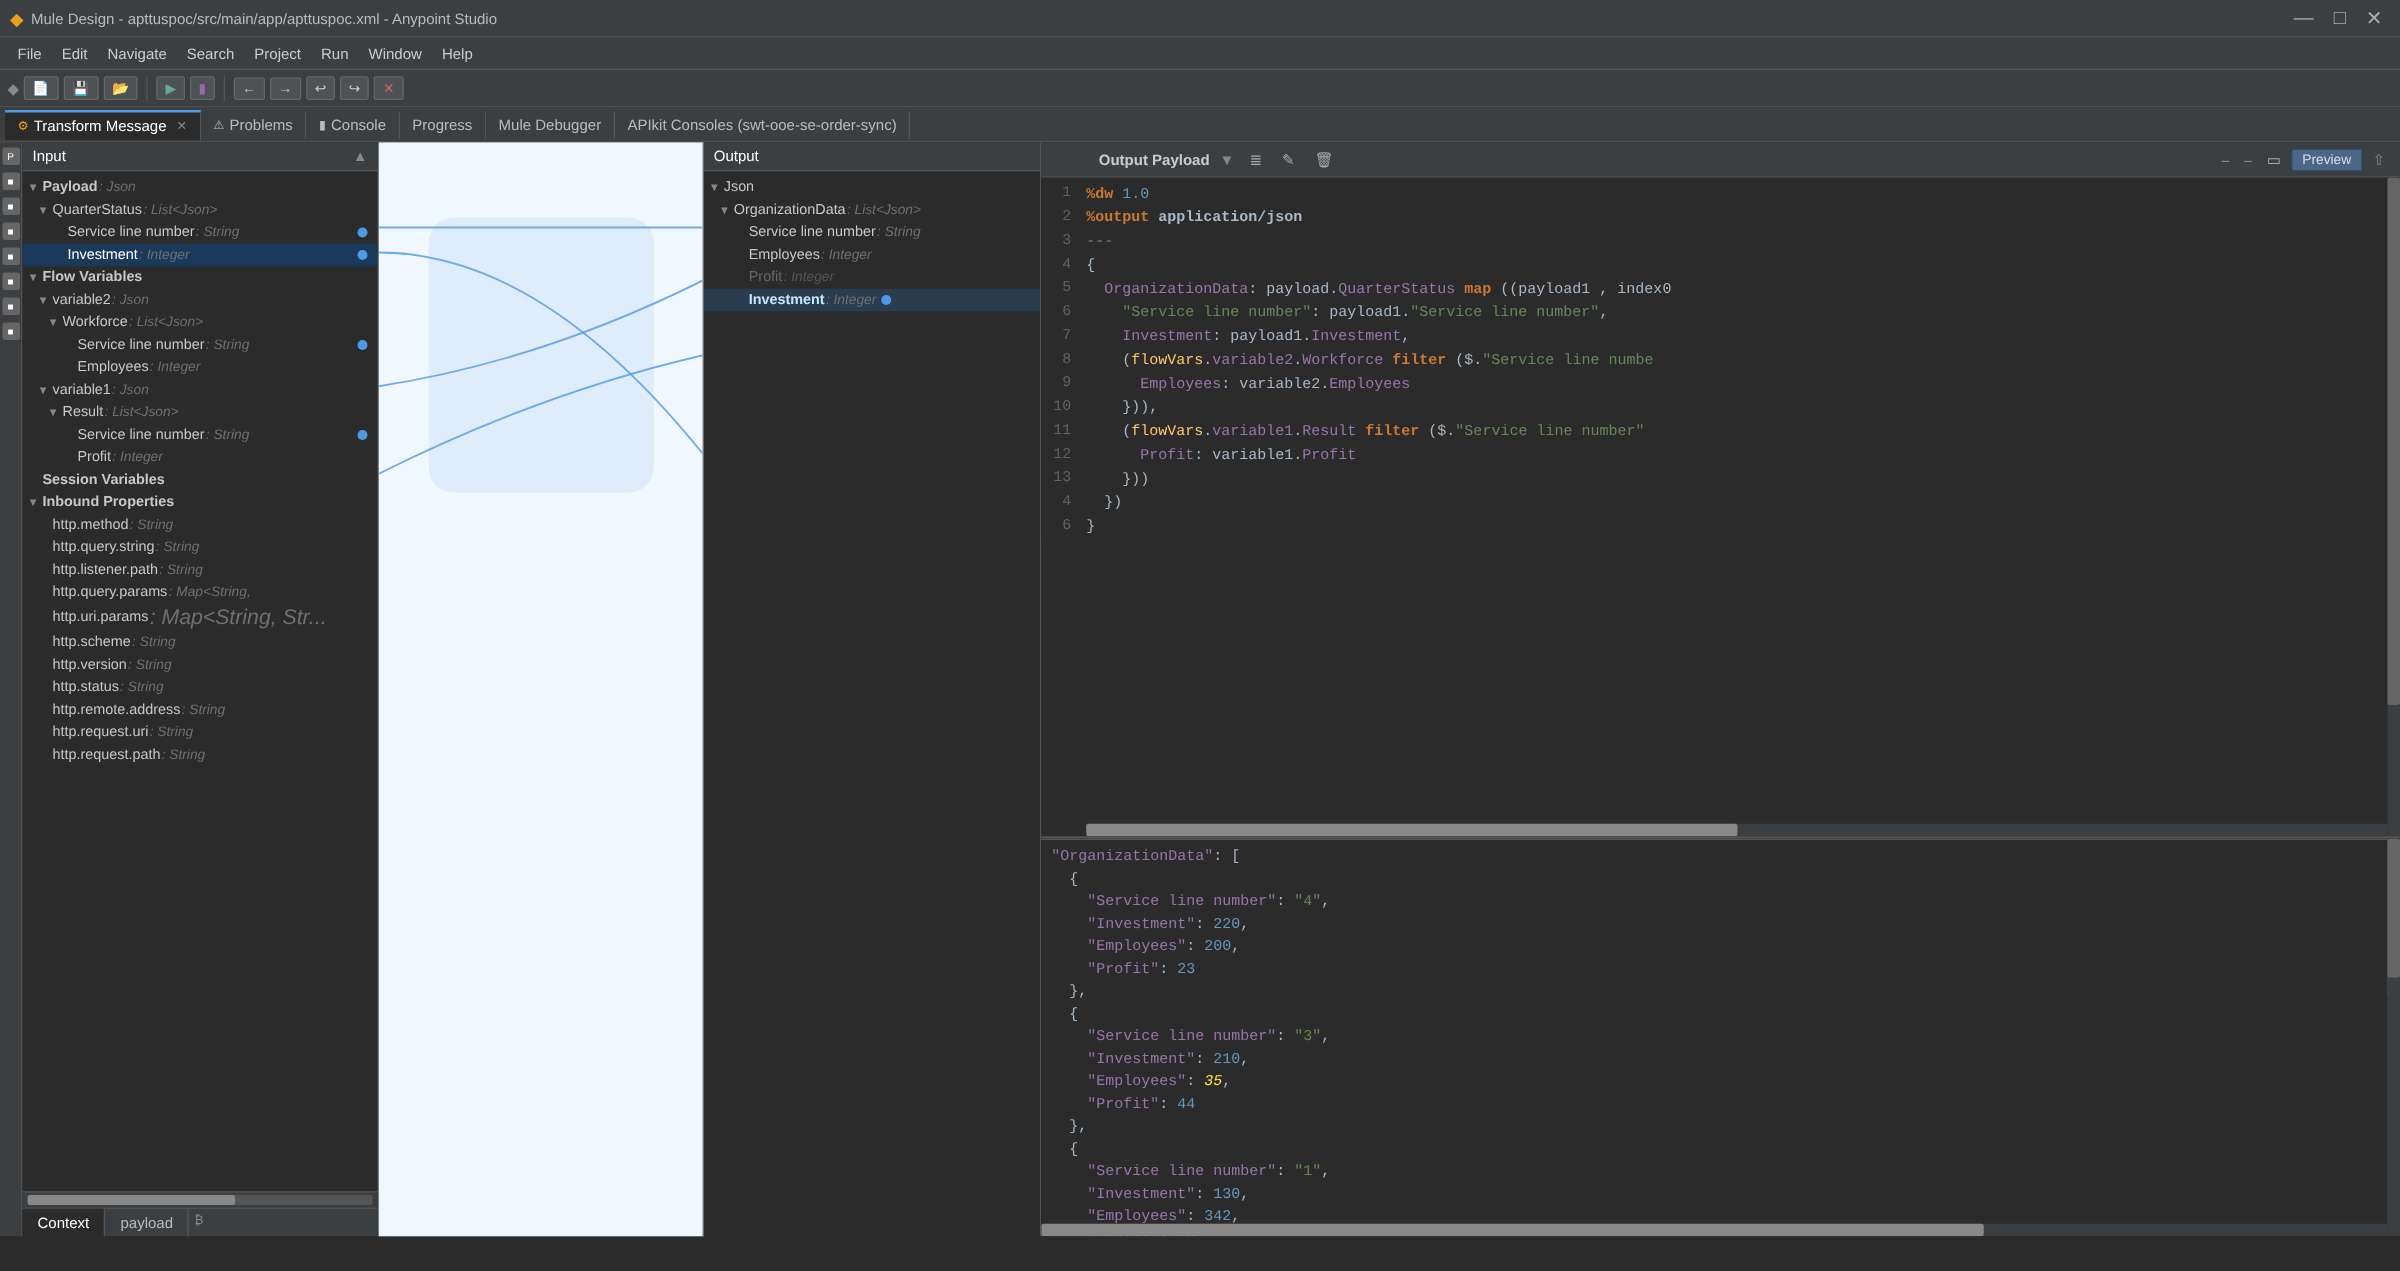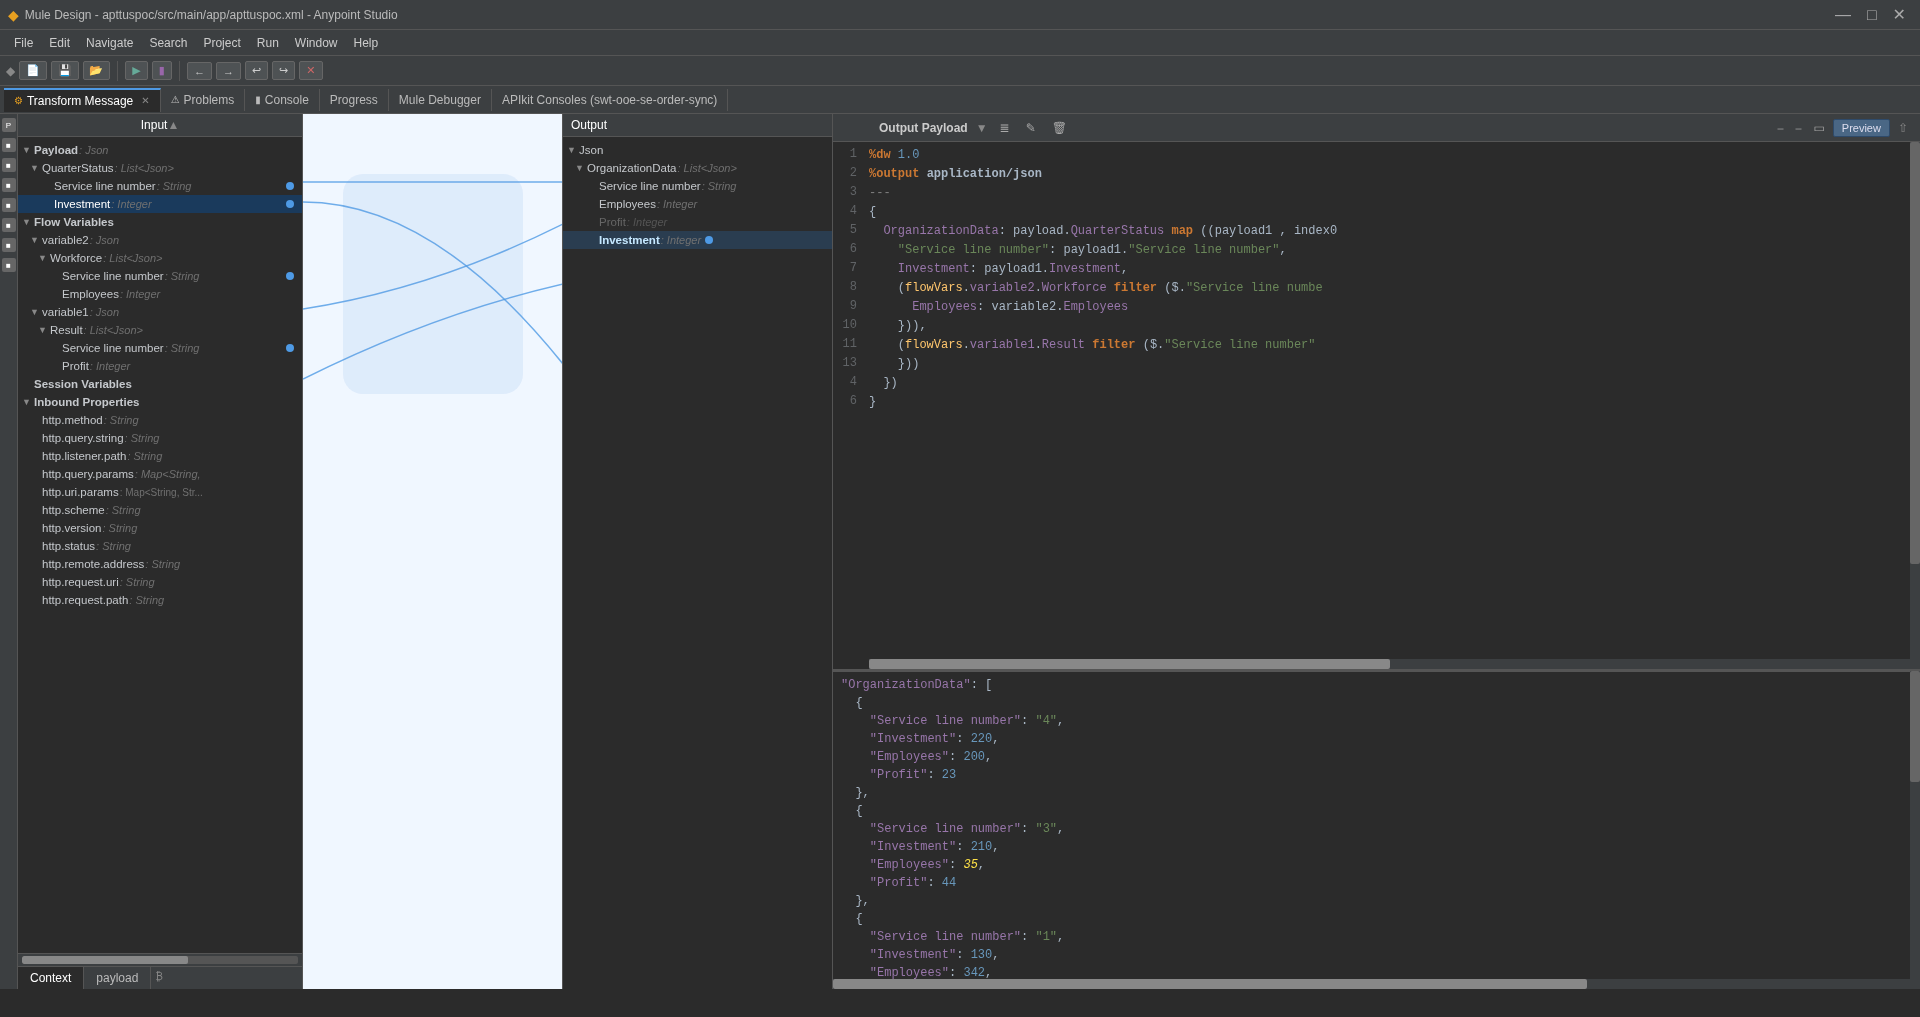--- a/index.html
+++ b/index.html
@@ -62,21 +62,21 @@
     }
     .sidebar-icon { width: 14px; height: 14px; background: #666; border-radius: 2px; cursor: pointer; font-size: 8px; color: #fff; display: flex; align-items: center; justify-content: center; }
 
     
     #input-panel {
       width: 285px; background: #2b2b2b; border-right: 1px solid #555;
       display: flex; flex-direction: column;
     }
     #input-header {
       background: #3c3f41; padding: 4px 8px; font-size: 12px; color: #fff;
-      border-bottom: 1px solid #555; display: flex; justify-content: center; align-items: center;
+      border-bottom: 1px solid #555; display: flex; justify-content: space-between; align-items: center;
     }
     #input-tree { flex: 1; overflow: hidden; padding: 4px 0; position: relative; }
 
     
     #mapping-panel {
       width: 260px; background: #f0f7ff; border-right: 1px solid #555;
       display: flex; flex-direction: column; position: relative; overflow: hidden;
     }
     #mapping-canvas {
       flex: 1; position: relative; background: #f0f7ff;
@@ -309,21 +309,21 @@
           <span style="font-size: 11px; color: rgb(112, 112, 112); font-style: italic; margin-left: 1px;"> : String</span>
         </div>
         <div style="display: flex; align-items: center; padding: 1px 0px 1px 12px; cursor: pointer; white-space: nowrap; min-height: 18px;">
           <span style="width: 12px; flex-shrink: 0; display: inline-block;"></span>
           <span style="font-size: 11.5px; color: rgb(197, 200, 204);">http.query.params</span>
           <span style="font-size: 11px; color: rgb(112, 112, 112); font-style: italic; margin-left: 1px;"> : Map&lt;String,</span>
         </div>
         <div style="display: flex; align-items: center; padding: 1px 0px 1px 12px; cursor: pointer; white-space: nowrap; min-height: 18px;">
           <span style="width: 12px; flex-shrink: 0; display: inline-block;"></span>
           <span style="font-size: 11.5px; color: rgb(197, 200, 204);">http.uri.params</span>
-          <span style="font-size: 10px; color: rgb(112, 112, 112); margin-left: 1px;"> : Map&lt;String, Str...</span>
+          <span style="font-size: 17px; color: rgb(112, 112, 112); font-style: italic; margin-left: 1px;"> : Map&lt;String, Str...</span>
         </div>
         <div style="display: flex; align-items: center; padding: 1px 0px 1px 12px; cursor: pointer; white-space: nowrap; min-height: 18px;">
           <span style="width: 12px; flex-shrink: 0; display: inline-block;"></span>
           <span style="font-size: 11.5px; color: rgb(197, 200, 204);">http.scheme</span>
           <span style="font-size: 11px; color: rgb(112, 112, 112); font-style: italic; margin-left: 1px;"> : String</span>
         </div>
         <div style="display: flex; align-items: center; padding: 1px 0px 1px 12px; cursor: pointer; white-space: nowrap; min-height: 18px;">
           <span style="width: 12px; flex-shrink: 0; display: inline-block;"></span>
           <span style="font-size: 11.5px; color: rgb(197, 200, 204);">http.version</span>
           <span style="font-size: 11px; color: rgb(112, 112, 112); font-style: italic; margin-left: 1px;"> : String</span>
@@ -474,20 +474,24 @@
               <span style="width: 36px; text-align: right; color: rgb(96, 99, 102); padding-right: 12px; flex-shrink: 0; font-size: 12px; user-select: none; padding-top: 1px; font-family: &quot;Courier New&quot;, monospace;">9</span>
               <span style="flex: 1 1 0%; white-space: pre; color: rgb(169, 183, 198); font-size: 12px; line-height: 19px; font-family: &quot;Courier New&quot;, monospace;">&nbsp;&nbsp;&nbsp;&nbsp;&nbsp;&nbsp;<span style="color:#9876aa;">Employees</span>: variable2.<span style="color:#9876aa;">Employees</span></span>
             </div>
             <div style="display: flex; align-items: flex-start; min-height: 19px;">
               <span style="width: 36px; text-align: right; color: rgb(96, 99, 102); padding-right: 12px; flex-shrink: 0; font-size: 12px; user-select: none; padding-top: 1px; font-family: &quot;Courier New&quot;, monospace;">10</span>
               <span style="flex: 1 1 0%; white-space: pre; color: rgb(169, 183, 198); font-size: 12px; line-height: 19px; font-family: &quot;Courier New&quot;, monospace;">&nbsp;&nbsp;&nbsp;&nbsp;})),</span>
             </div>
             <div style="display: flex; align-items: flex-start; min-height: 19px;">
               <span style="width: 36px; text-align: right; color: rgb(96, 99, 102); padding-right: 12px; flex-shrink: 0; font-size: 12px; user-select: none; padding-top: 1px; font-family: &quot;Courier New&quot;, monospace;">11</span>
               <span style="flex: 1 1 0%; white-space: pre; color: rgb(169, 183, 198); font-size: 12px; line-height: 19px; font-family: &quot;Courier New&quot;, monospace;">&nbsp;&nbsp;&nbsp;&nbsp;(<span style="color:#ffc66d;">flowVars</span>.<span style="color:#9876aa;">variable1</span>.<span style="color:#9876aa;">Result</span> <span style="color:#cc7832;font-weight:bold;">filter</span> ($.<span style="color:#6a8759;">"Service line number"</span></span>
+            </div>
+            <div style="display: flex; align-items: flex-start; min-height: 19px;">
+              <span style="width: 36px; text-align: right; color: rgb(96, 99, 102); padding-right: 12px; flex-shrink: 0; font-size: 12px; user-select: none; padding-top: 1px; font-family: &quot;Courier New&quot;, monospace;">12</span>
+              <span style="flex: 1 1 0%; white-space: pre; color: rgb(169, 183, 198); font-size: 12px; line-height: 19px; font-family: &quot;Courier New&quot;, monospace;">&nbsp;&nbsp;&nbsp;&nbsp;&nbsp;&nbsp;<span style="color:#9876aa;">Profit</span>: variable1.<span style="color:#9876aa;">Profit</span></span>
             </div>
             <div style="display: flex; align-items: flex-start; min-height: 19px;">
               <span style="width: 36px; text-align: right; color: rgb(96, 99, 102); padding-right: 12px; flex-shrink: 0; font-size: 12px; user-select: none; padding-top: 1px; font-family: &quot;Courier New&quot;, monospace;">13</span>
               <span style="flex: 1 1 0%; white-space: pre; color: rgb(169, 183, 198); font-size: 12px; line-height: 19px; font-family: &quot;Courier New&quot;, monospace;">&nbsp;&nbsp;&nbsp;&nbsp;}))</span>
             </div>
             <div style="display: flex; align-items: flex-start; min-height: 19px;">
               <span style="width: 36px; text-align: right; color: rgb(96, 99, 102); padding-right: 12px; flex-shrink: 0; font-size: 12px; user-select: none; padding-top: 1px; font-family: &quot;Courier New&quot;, monospace;">4</span>
               <span style="flex: 1 1 0%; white-space: pre; color: rgb(169, 183, 198); font-size: 12px; line-height: 19px; font-family: &quot;Courier New&quot;, monospace;">&nbsp;&nbsp;})</span>
             </div>
             <div style="display: flex; align-items: flex-start; min-height: 19px;">

